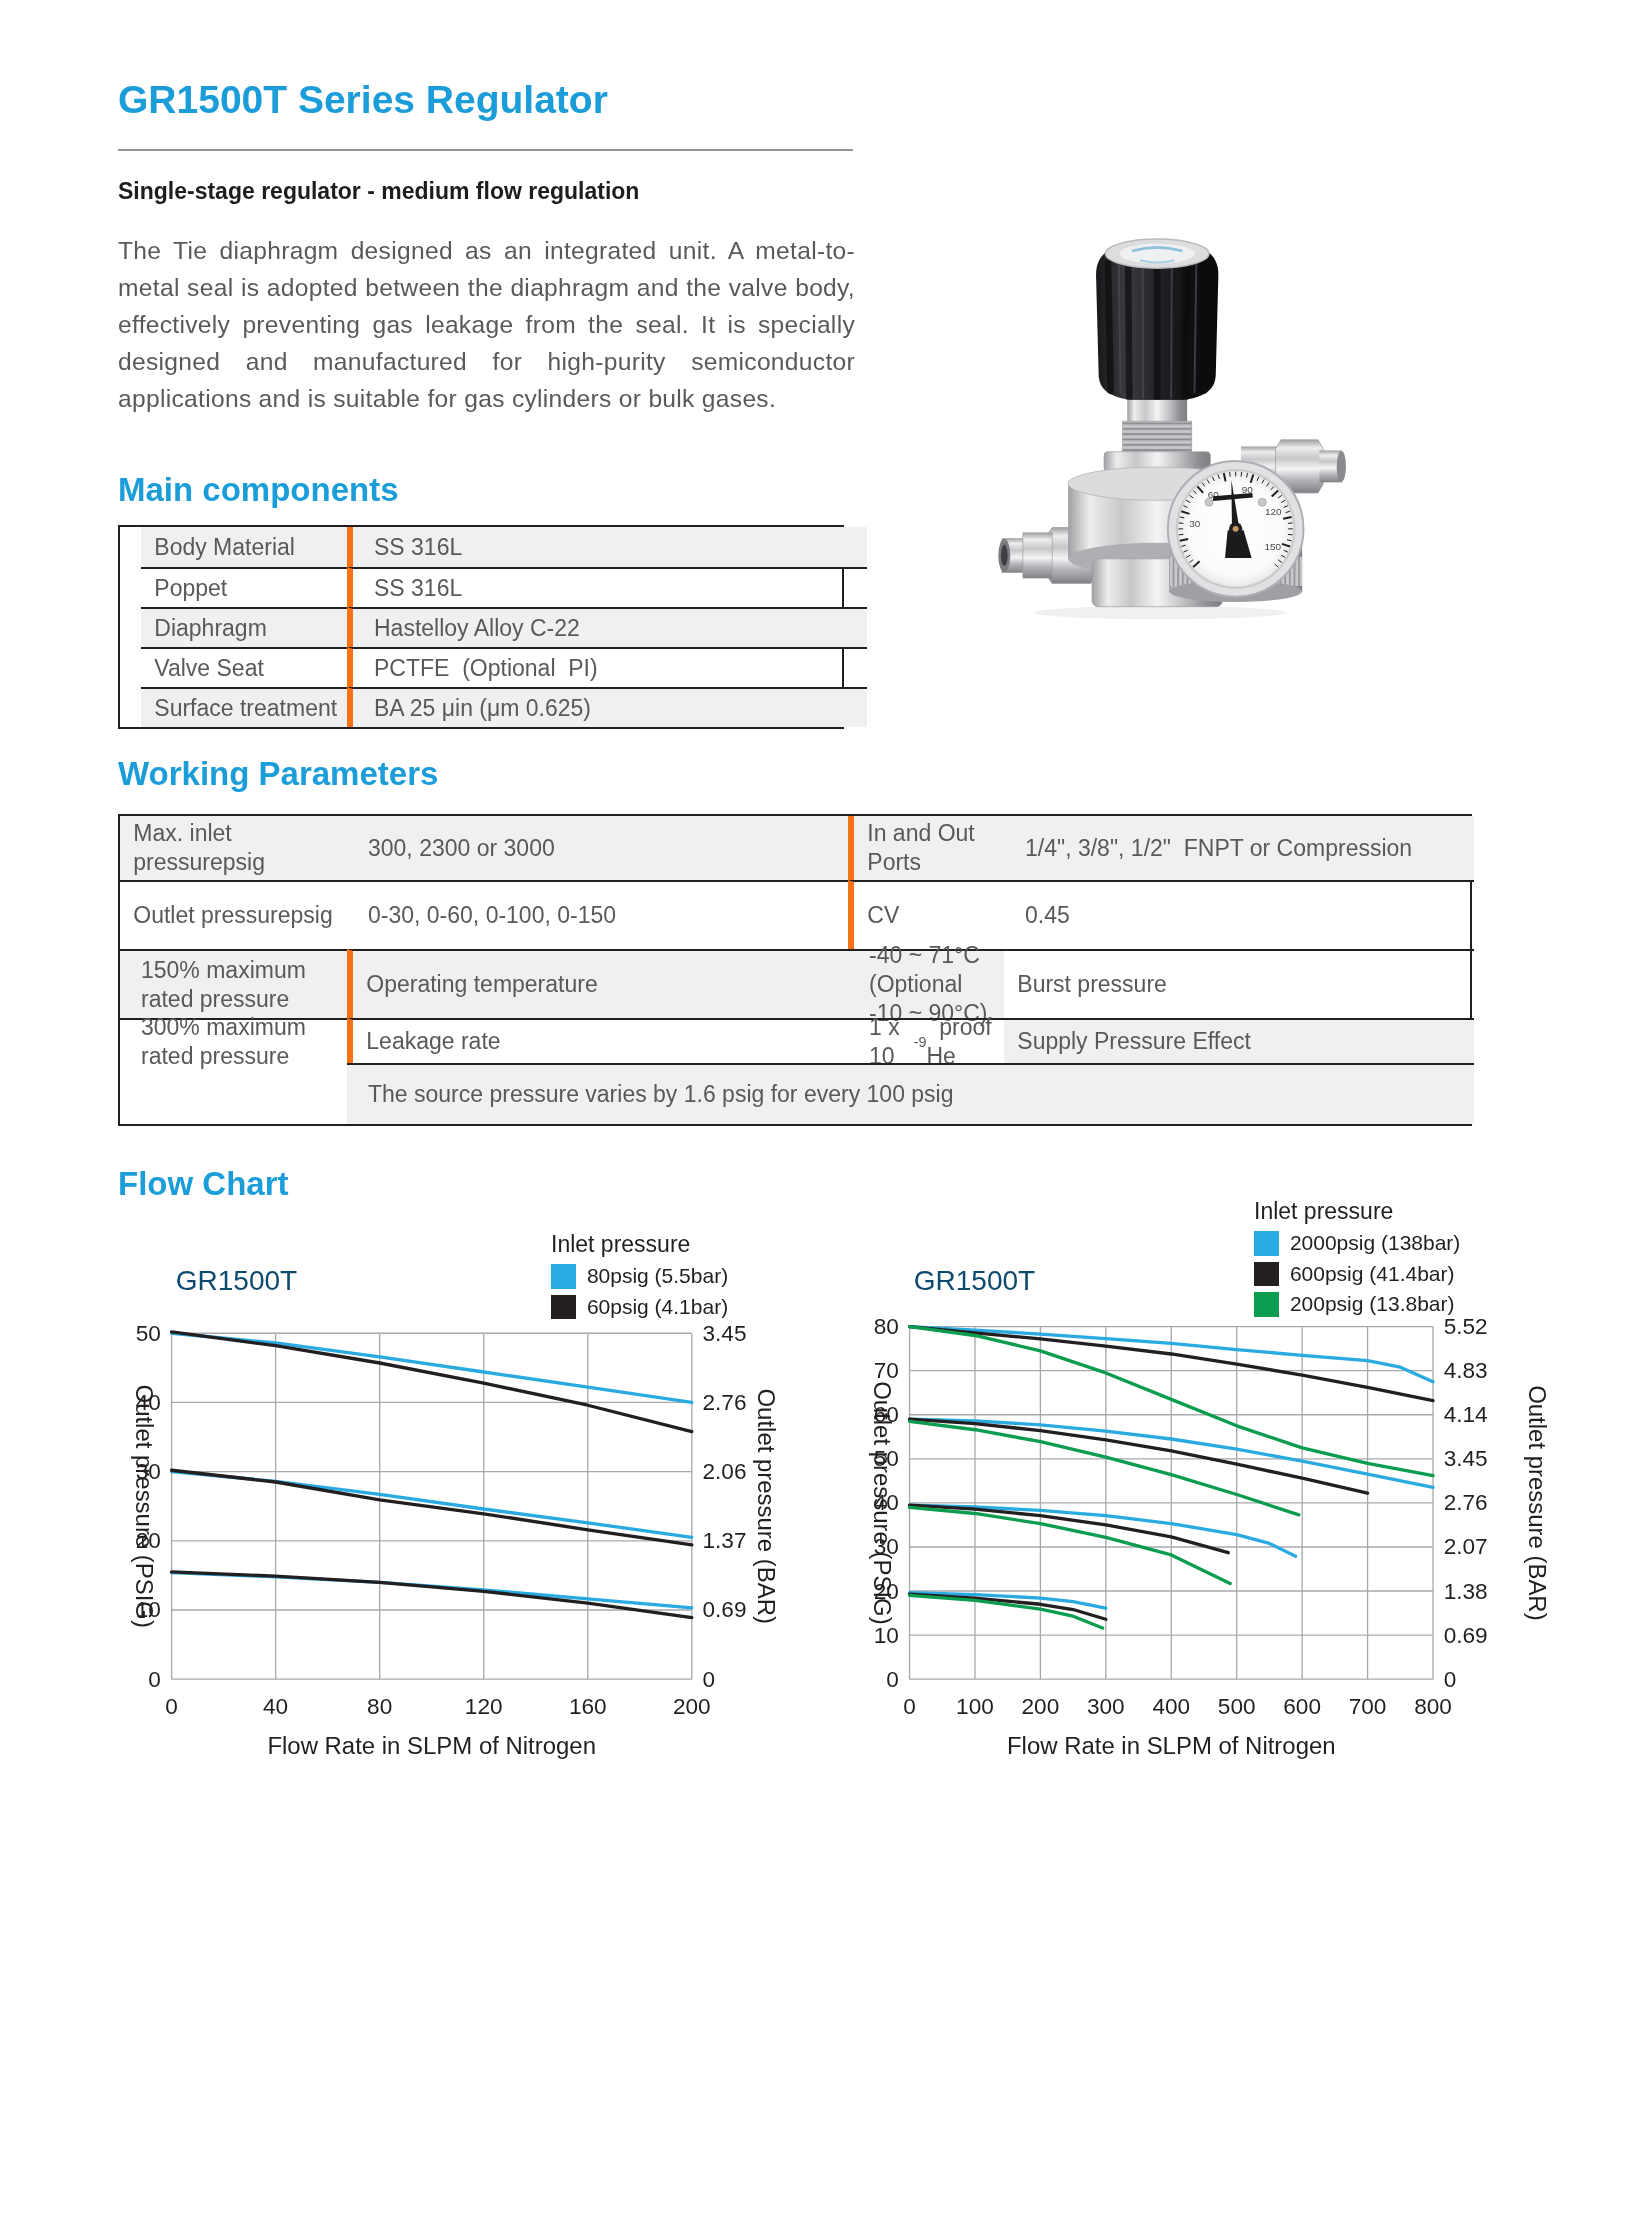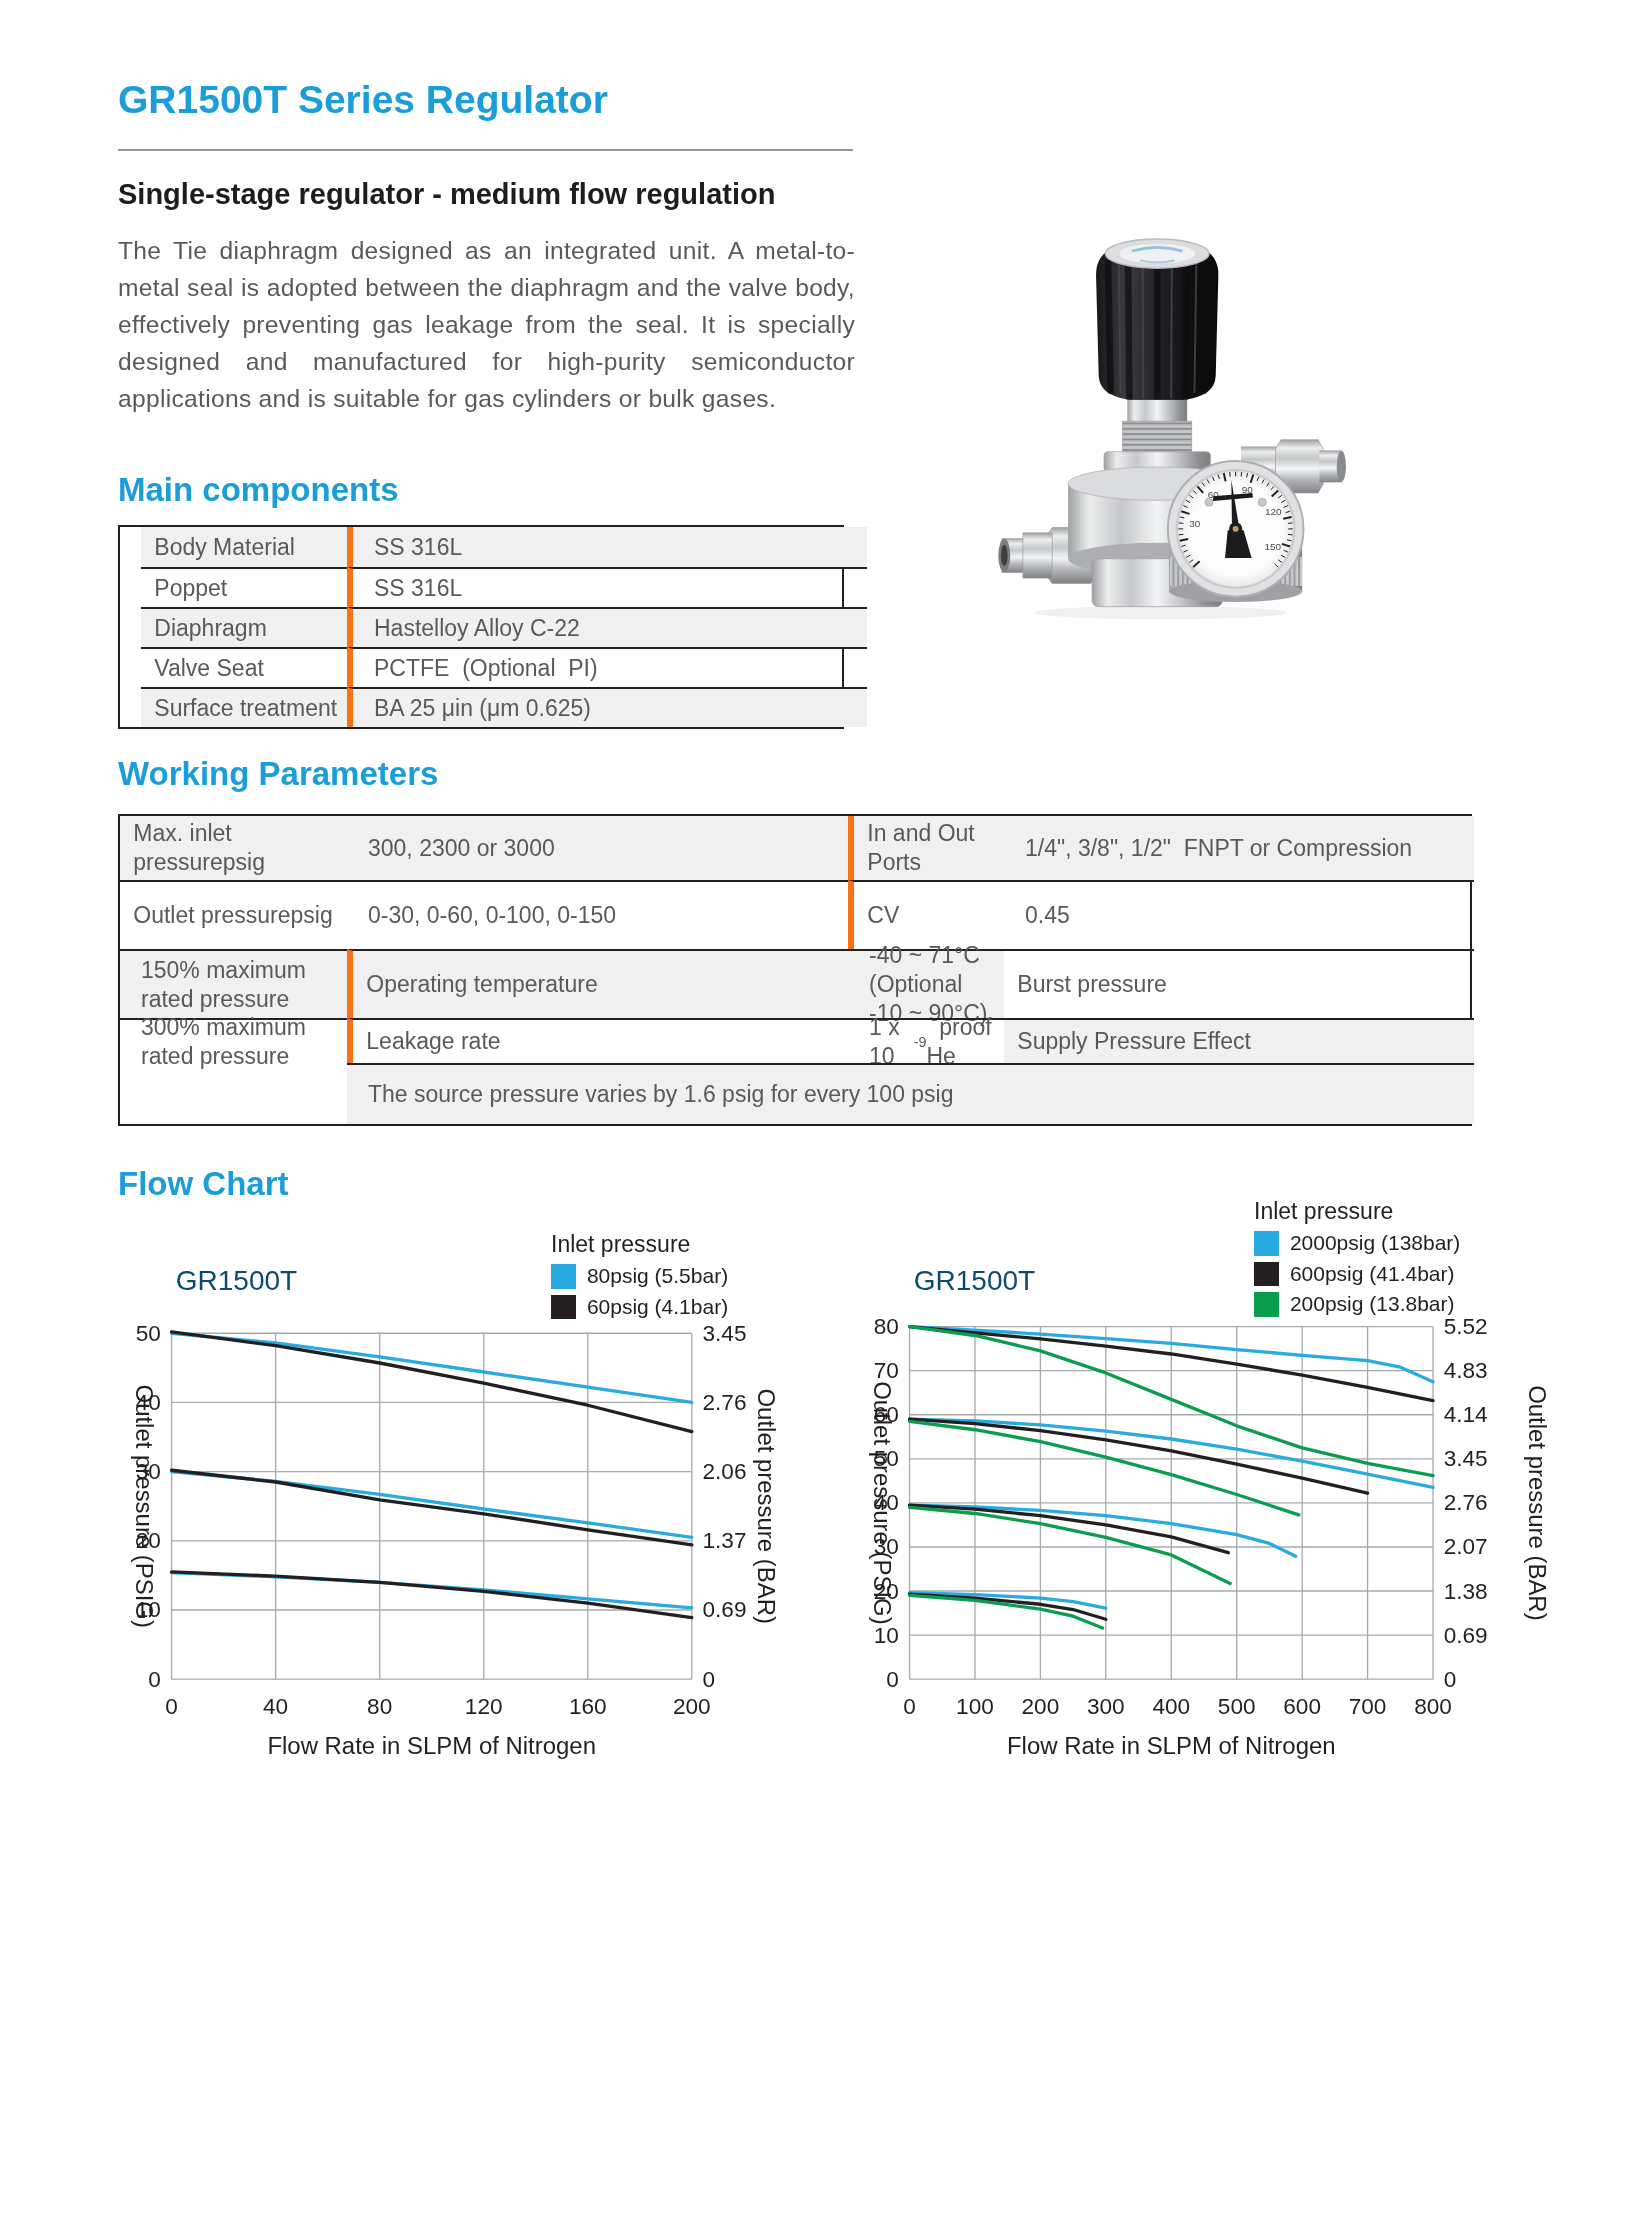--- a/index.html
+++ b/index.html
@@ -9,21 +9,21 @@
     width: 1650px;
     height: 2028px;
     background: #ffffff;
     font-family: "Liberation Sans", "DejaVu Sans", sans-serif;
     overflow: hidden;
   }
   .abs { position: absolute; }
   .h1 { font-size: 39px; font-weight: 700; color: #1b9dd9; }
   .sec-h { font-size: 33px; font-weight: 700; color: #1b9dd9; }
   .rule { height: 2px; background: #939598; }
-  .subtitle { font-size: 29px; font-weight: 700; color: #1d1d1f; }
+  .subtitle { font-size: 23px; font-weight: 700; color: #1d1d1f; }
   .para {
     font-size: 24.6px; line-height: 1.5; color: #58595b;
     text-align: justify; letter-spacing: 0.3px;
   }
   .tbl {
     position: absolute; display: grid;
     border: 2px solid #231f20;
     font-size: 23px; color: #58595b; background:#fff;
   }
   .cell {

